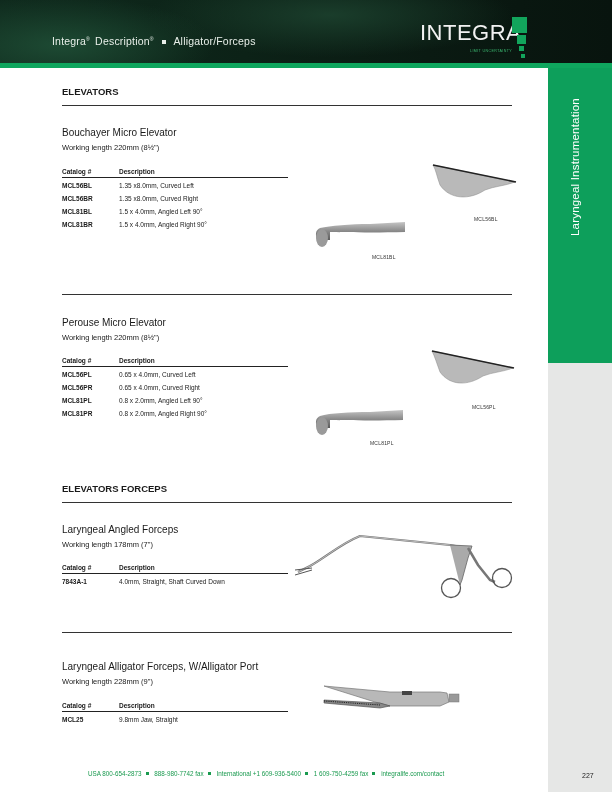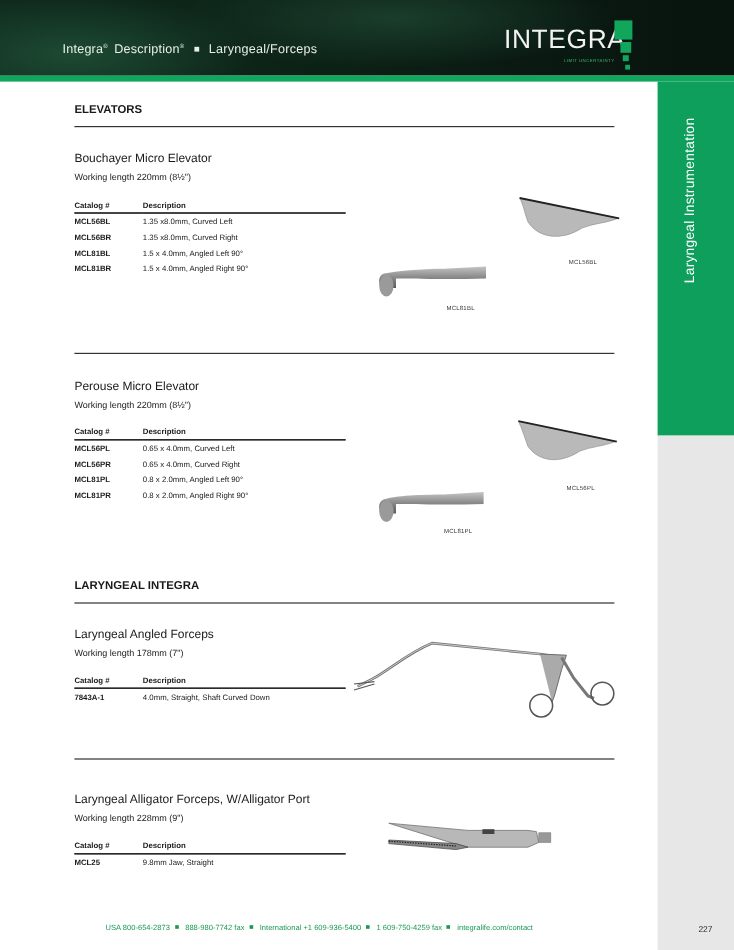--- a/index.html
+++ b/index.html
@@ -80,21 +80,21 @@
   .footer .sep { display: inline-block; width: 3px; height: 3px; background: #1a9a4f; margin: 0 4px 1px 4px; vertical-align: middle; }
 </style>
 </head>
 <body>
 
 <div class="header">
   <div class="header-title">
     <span>Integra</span><span class="sup">®</span>
     <span>Description</span><span class="sup">®</span>
     <span class="bullet"></span>
-    <span>Laryngeal/Forceps</span>
+    <span>Alligator/Forceps</span>
   </div>
   <div class="logo">
     <span class="logo-text">INTEGRA</span>
     <span class="logo-tag">LIMIT UNCERTAINTY</span>
     <span class="logo-sq sq1"></span>
     <span class="logo-sq sq2"></span>
     <span class="logo-sq sq3"></span>
     <span class="logo-sq sq4"></span>
   </div>
 </div>
@@ -191,21 +191,21 @@
 <svg class="illus" style="left:290px; top:330px;" width="240" height="130">
   <line x1="0" y1="21" x2="142" y2="21" stroke="url(#shaft)" stroke-width="1"></line>
   <path d="M142,21 L223,38 C213,42 203,42 193,46 C178,56 160,56 150,42 C147,34 145,27 142,21 Z" fill="#b9b9b9" stroke="#888" stroke-width="0.5"></path>
   <line x1="142" y1="21" x2="224" y2="38" stroke="#222" stroke-width="1.5"></line>
   <path d="M113,80 L80,82 C60,82 40,83 30,86 C25,88 25,94 28,98 L40,98 L40,90 C50,90 80,91 113,90 Z" fill="url(#handle)"></path>
   <ellipse cx="32" cy="96" rx="6" ry="9" fill="#9a9a9a"></ellipse>
 </svg>
 <div class="img-label" style="left:472px; top:404px;">MCL56PL</div>
 <div class="img-label" style="left:370px; top:440px;">MCL81PL</div>
 
-<div class="section-heading" style="top:483px;">LARYNGEAL INTEGRA</div>
+<div class="section-heading" style="top:483px;">ELEVATORS FORCEPS</div>
 <div class="rule" style="top:502px;"></div>
 
 <div class="product-title" style="top:524px;">Laryngeal Angled Forceps</div>
 <div class="product-sub" style="top:540px;">Working length 178mm (7")</div>
 <table class="spec-table" style="top:564px;">
   <thead>
       <tr>
     <th class="c1">Catalog #</th>
     <th>Description</th>
   </tr>

